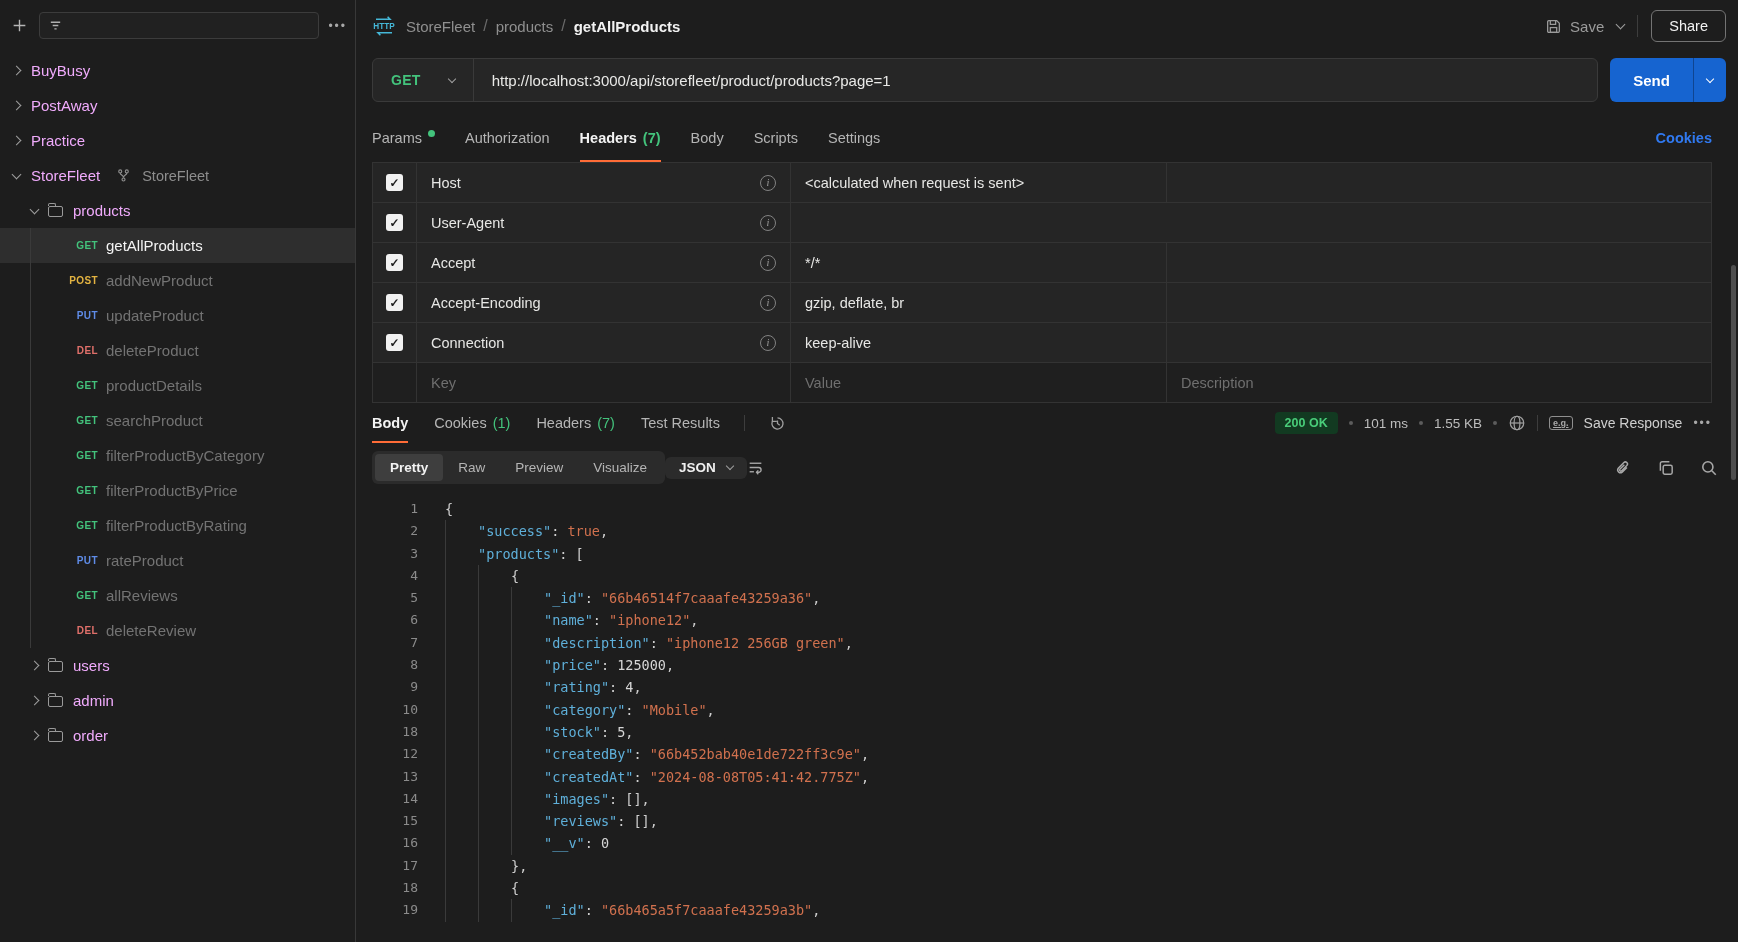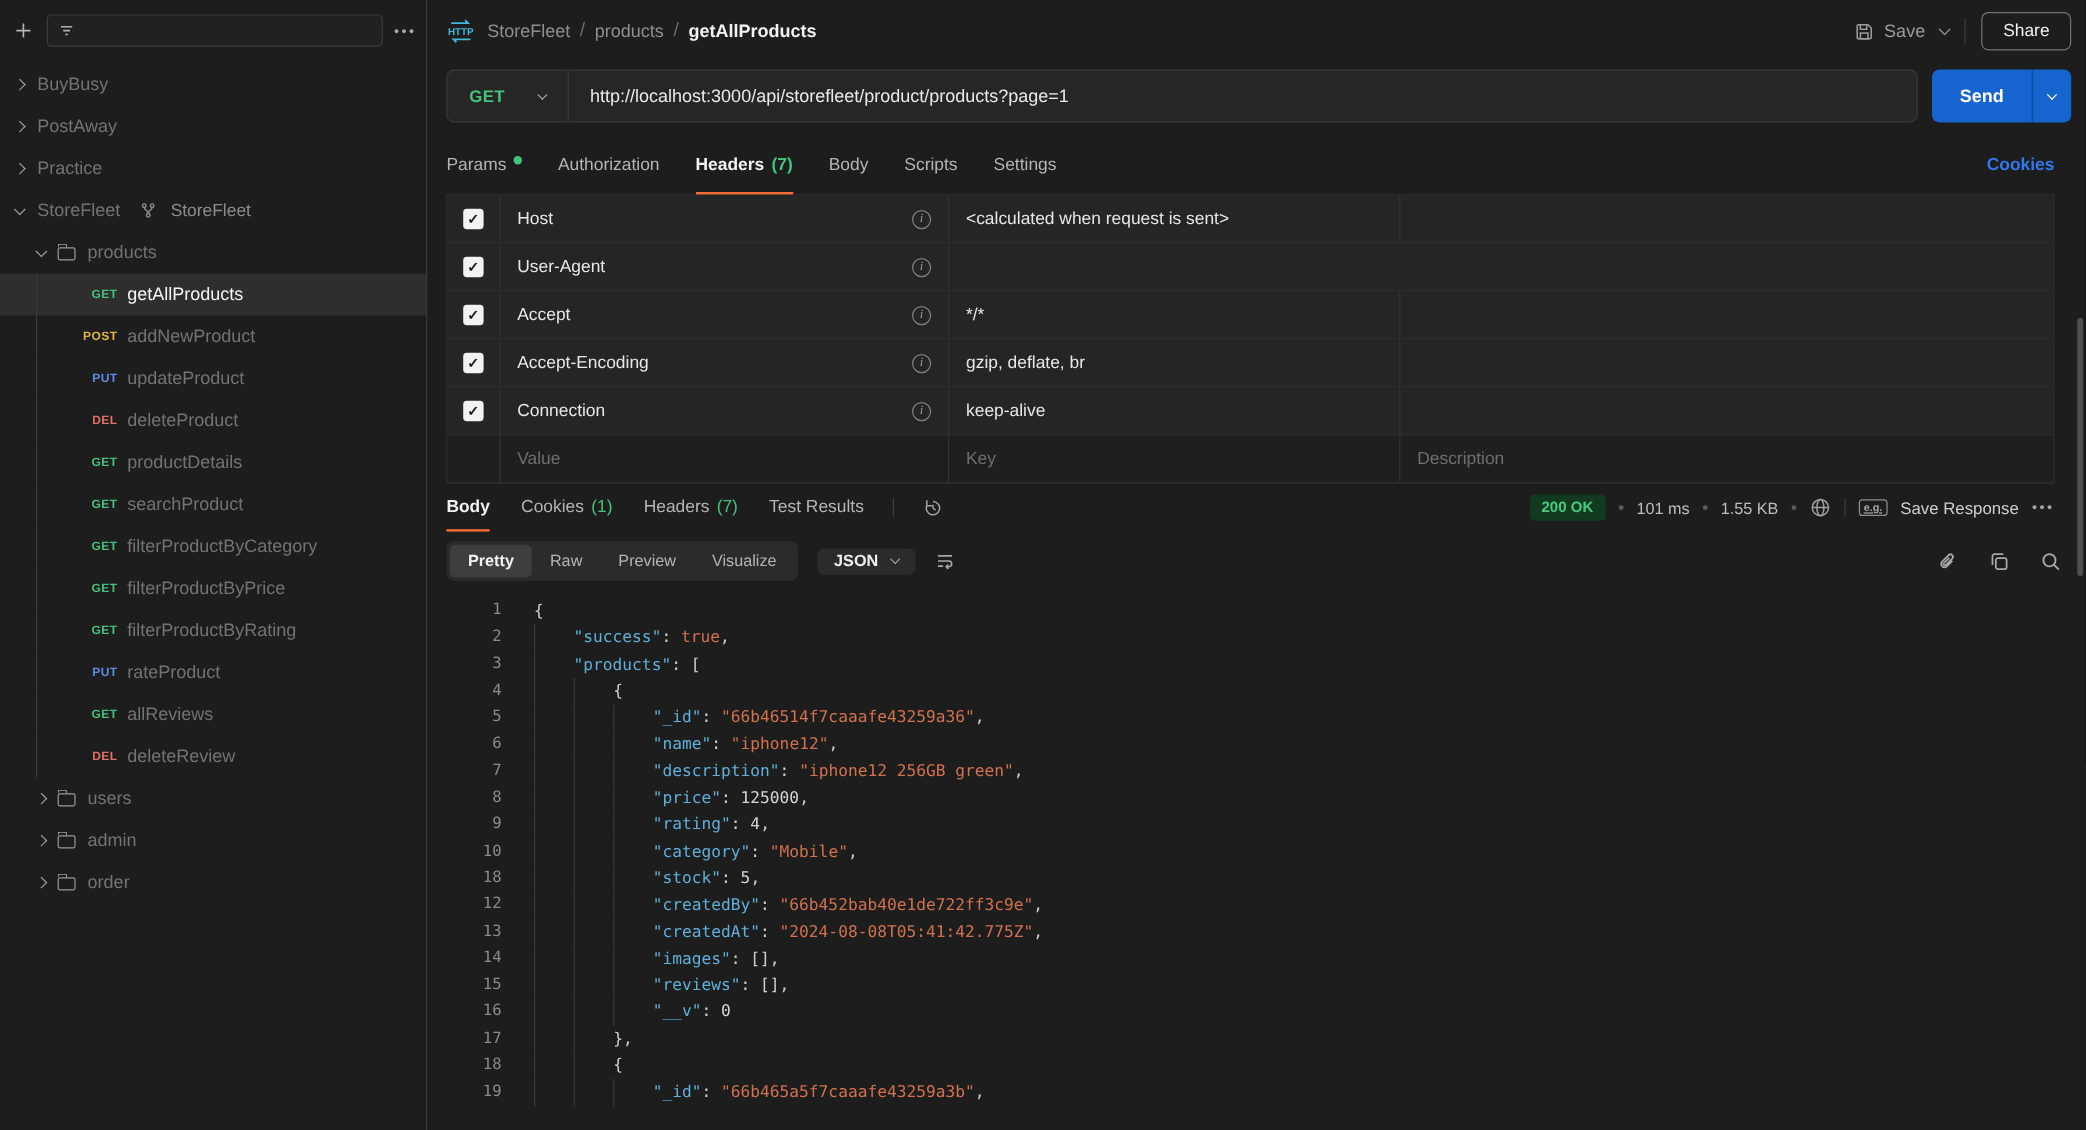--- a/index.html
+++ b/index.html
@@ -18,21 +18,21 @@
   .trow{height:35px;display:flex;align-items:center;position:relative;cursor:default;}
   .trow.collection{padding-left:13px;gap:11px;}
   .trow.folder{padding-left:31px;gap:10px;}
   .trow.request{padding-left:0;}
   .trow.request::before{content:"";position:absolute;left:30px;top:0;bottom:0;width:1px;background:#3a3a3a;}
   .trow.sel{background:#2e2e2e;}
   .mbadge{width:98px;flex-shrink:0;text-align:right;font-size:10px;font-weight:700;letter-spacing:.4px;}
   .m-get{color:#43c37c;} .m-post{color:#e3b341;} .m-put{color:#5f8ce8;padding-left:12px;} .m-del{color:#e0706a;}
   .tlabel{font-size:15px;color:#737373;}
   .trow.request .tlabel{margin-left:8px;}
-  .collection .tlabel,.folder .tlabel{color:#737373;font-weight:500;}
+  .collection .tlabel,.folder .tlabel{color:#f0abfc;font-weight:500;}
   .sel .tlabel{color:#f4f4f4;}
   .fork-ic{margin-left:5px;display:flex;}
   .forklabel{color:#8d8d8d;font-size:14.5px;}
 
   
   .chv{display:inline-block;width:7px;height:7px;border-right:1.6px solid #9f9f9f;border-bottom:1.6px solid #9f9f9f;
        transform:rotate(-45deg);flex-shrink:0;}
   .chv.down{transform:rotate(45deg);margin-top:-3px;}
   .chv.white{border-color:#fff;}
   .chv.sm{width:6px;height:6px;}
@@ -89,21 +89,21 @@
 
   .resp-meta{display:flex;align-items:center;gap:24px;height:40px;padding:0 26px 0 16px;flex-shrink:0;}
   .resp-tabs{display:flex;gap:26px;height:100%;align-items:center;}
   .resp-right{margin-left:auto;display:flex;align-items:center;gap:11px;padding-left:43px;}
   .status-badge{background:#123a21;color:#49cc79;font-size:12.5px;font-weight:700;padding:4px 10px;border-radius:4px;}
   .mdot{width:4px;height:4px;border-radius:50%;background:#5c5c5c;}
   .mtext{color:#bdbdbd;font-size:13.5px;}
   .eg{border:1.3px solid #8f8f8f;color:#a8a8a8;font-size:9px;font-weight:700;padding:1px 3px;border-radius:3px;text-decoration:underline;}
   .save-resp{color:#cfcfcf;font-size:14px;}
 
-  .resp-toolbar{display:flex;align-items:center;padding:8px 20px 8px 16px;gap:16px;flex-shrink:0;}
+  .resp-toolbar{display:flex;align-items:center;padding:8px 20px 8px 16px;gap:0;flex-shrink:0;}
   .seg{background:#2b2b2b;border-radius:6px;padding:3px;display:flex;}
   .seg-btn{padding:6px 15px;border-radius:4px;font-size:13.5px;color:#b5b5b5;}
   .seg-btn.active{background:#3e3e3e;color:#f2f2f2;font-weight:600;}
   .lang-sel{background:#2b2b2b;border-radius:6px;height:22px;display:flex;align-items:center;gap:11px;padding:0 14px;
             color:#f0f0f0;font-size:13.5px;font-weight:600;}
   .tb-right{margin-left:auto;display:flex;gap:25px;align-items:center;}
 
   .code{flex:1;overflow:hidden;padding-top:6px;font-family:"DejaVu Sans Mono","Liberation Mono",monospace;font-size:13.5px;}
   .cline{display:flex;line-height:22.3px;height:22.3px;}
   .ln{width:62px;text-align:right;color:#8b8b8b;flex-shrink:0;font-size:13px;}
@@ -358,22 +358,22 @@
           </div>
           <div class="t-cell key-cell">
             <span>Connection</span>
             <span class="info">i</span>
           </div>
           <div class="t-cell">keep-alive</div>
           <div class="t-cell"></div>
         </div>
         <div class="t-row ph">
           <div class="t-cell cb-cell"></div>
+          <div class="t-cell">Key</div>
           <div class="t-cell">Value</div>
-          <div class="t-cell">Key</div>
           <div class="t-cell">Description</div>
         </div>
       </div>
 
     <div class="resp-meta">
       <div class="resp-tabs">
           <div class="rtab active">
             <span>Body</span>
           </div>
           <div class="rtab">

